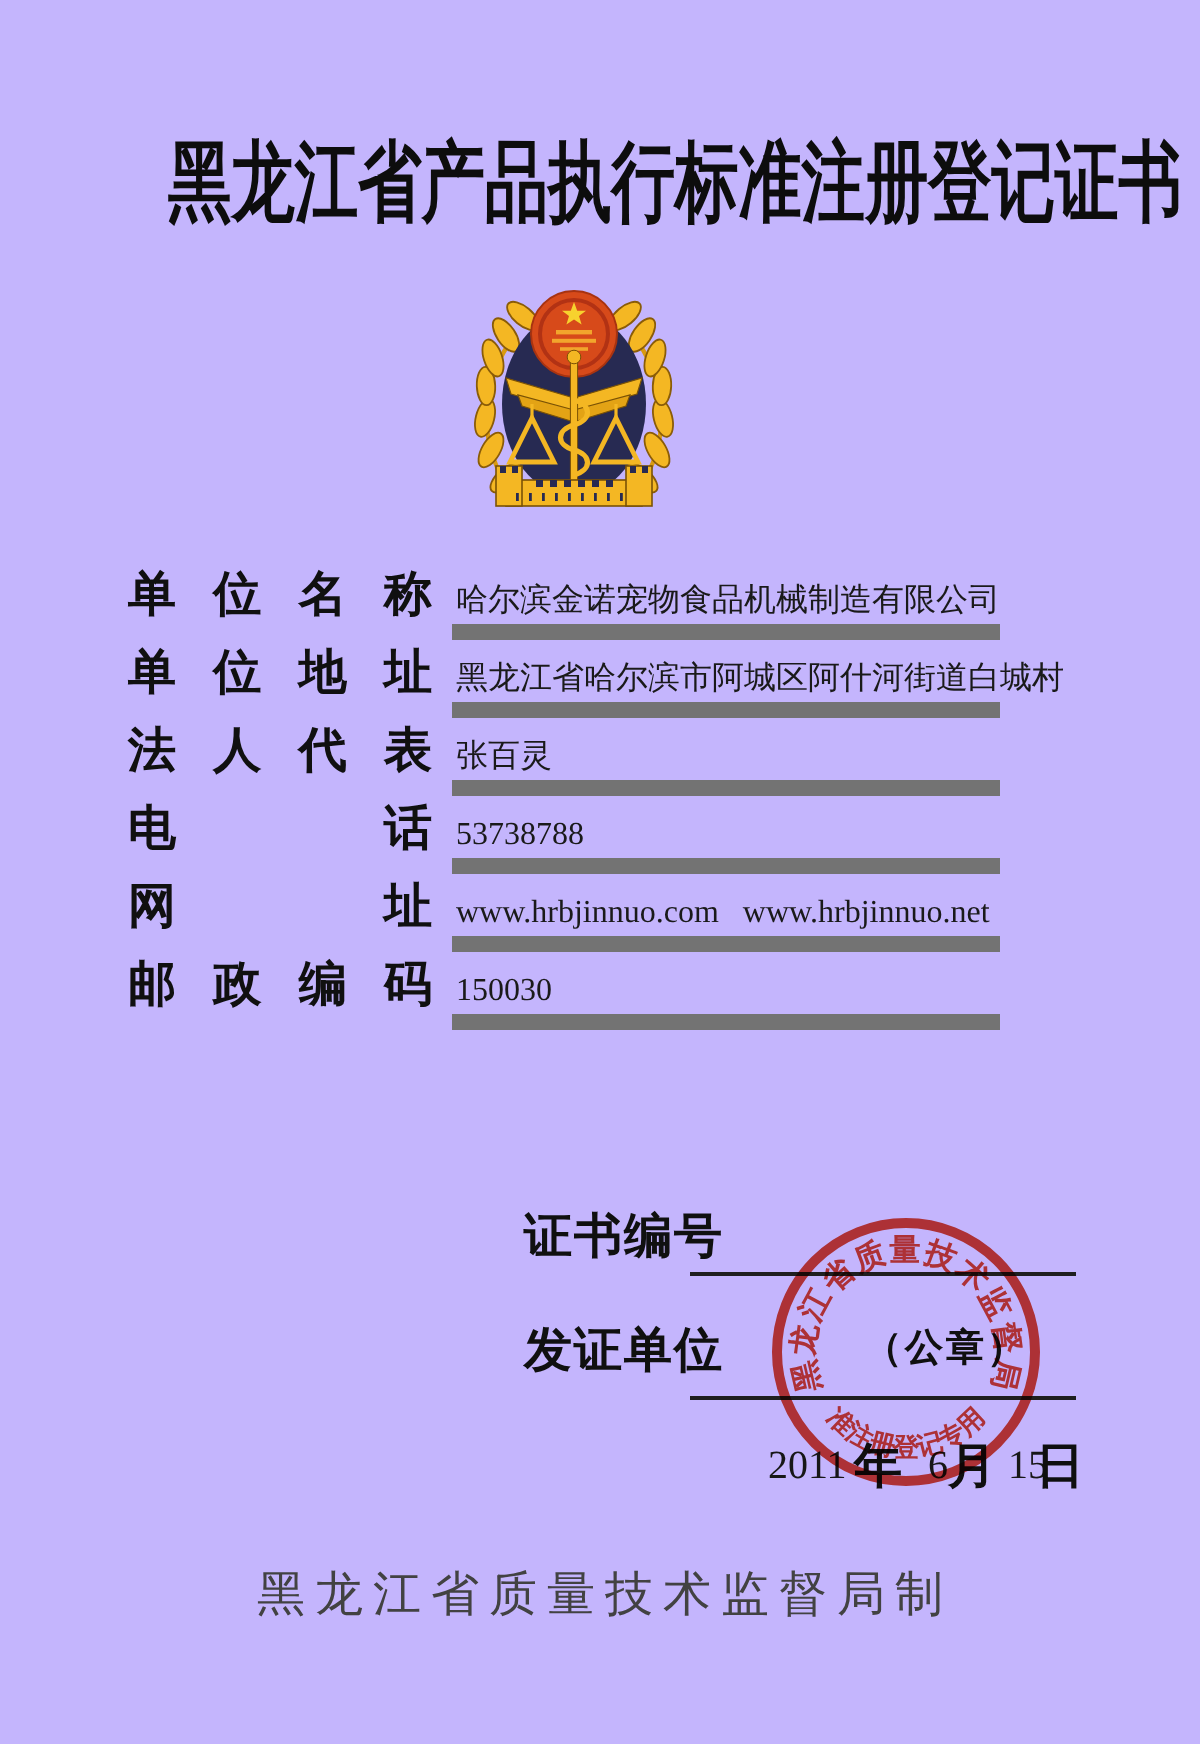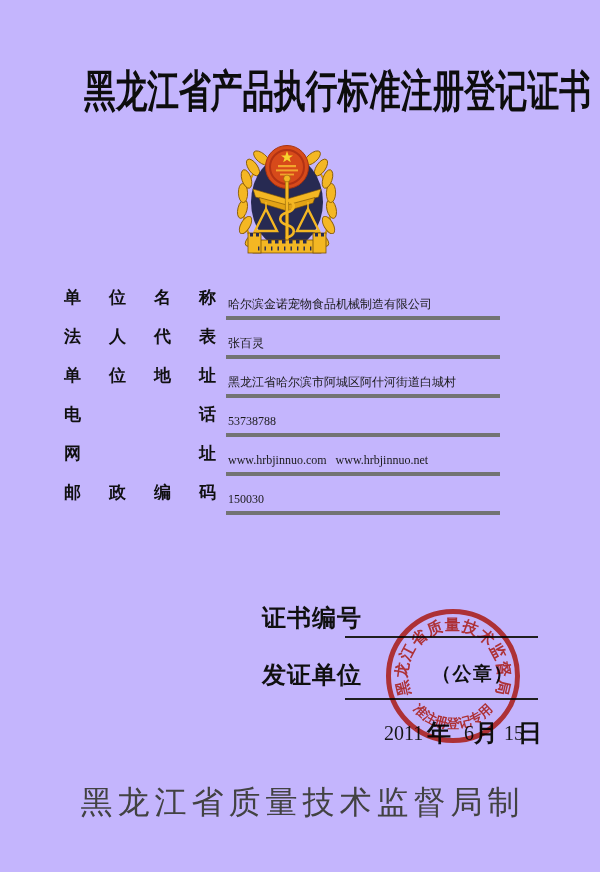--- a/index.html
+++ b/index.html
@@ -18,27 +18,27 @@
     transform:scaleX(0.72); transform-origin:300px 50%;
     letter-spacing:0px;
   }
   .emblem { position:absolute; left:228px; top:136px; width:118px; height:128px; }
 
   .fields { position:absolute; left:64px; top:284px; width:436px; }
   .frow { position:relative; height:39px; }
   .flabel {
     position:absolute; left:0; top:1px; width:152px;
     font-family:"Liberation Sans","DejaVu Sans",sans-serif;
-    font-weight:bold; font-size:17px; line-height:26px; color:#101010;
+    font-weight:bold; font-size:24px; line-height:26px; color:#101010;
     text-align:justify; text-align-last:justify;
   }
   .fvalue {
     position:absolute; left:162px; bottom:3px; width:274px;
-    border-bottom:4px solid #737373;
-    font-size:12px; line-height:19px; padding:0 2px 2px 2px;
+    border-bottom:8px solid #737373;
+    font-size:16px; line-height:19px; padding:0 2px 2px 2px;
     white-space:pre; overflow:visible; color:#1a1a1a;
   }
   .cert-label {
     position:absolute; left:262px;
     font-family:Liberation Sans, sans-serif;
     font-weight:bold; font-size:24px; letter-spacing:1px; color:#101010;
     white-space:nowrap;
   }
   .bline { position:absolute; left:345px; width:193px; height:2px; background:#1f1f1f; }
   .gongzhang {
@@ -56,21 +56,21 @@
     position:absolute; left:382px; top:605px; width:142px; height:142px;
     mix-blend-mode:multiply; opacity:0.93;
   }
   .seal text {
     font-family:"Liberation Sans","DejaVu Sans",sans-serif;
     font-weight:bold; fill:#df3526;
   }
   .footer {
     position:absolute; top:781px; left:0; width:600px;
     text-align:center; white-space:nowrap;
-    font-size:32px; letter-spacing:5px; padding-left:5px;
+    font-size:24px; letter-spacing:5px; padding-left:5px;
     color:#424242;
   }
 </style>
 </head>
 <body>
 
 <div class="page">
 
   <h1 class="title">黑龙江省产品执行标准注册登记证书</h1>
 
@@ -148,26 +148,26 @@
       </g>
     </g>
   </svg>
 
   <div class="fields">
     <div class="frow">
       <div class="flabel">单位名称</div>
       <div class="fvalue">哈尔滨金诺宠物食品机械制造有限公司</div>
     </div>
     <div class="frow">
+      <div class="flabel">单位地址</div>
+      <div class="fvalue">黑龙江省哈尔滨市阿城区阿什河街道白城村</div>
+    </div>
+    <div class="frow">
       <div class="flabel">法人代表</div>
       <div class="fvalue">张百灵</div>
-    </div>
-    <div class="frow">
-      <div class="flabel">单位地址</div>
-      <div class="fvalue">黑龙江省哈尔滨市阿城区阿什河街道白城村</div>
     </div>
     <div class="frow">
       <div class="flabel">电话</div>
       <div class="fvalue">53738788</div>
     </div>
     <div class="frow">
       <div class="flabel">网址</div>
       <div class="fvalue">www.hrbjinnuo.com   www.hrbjinnuo.net</div>
     </div>
     <div class="frow">

